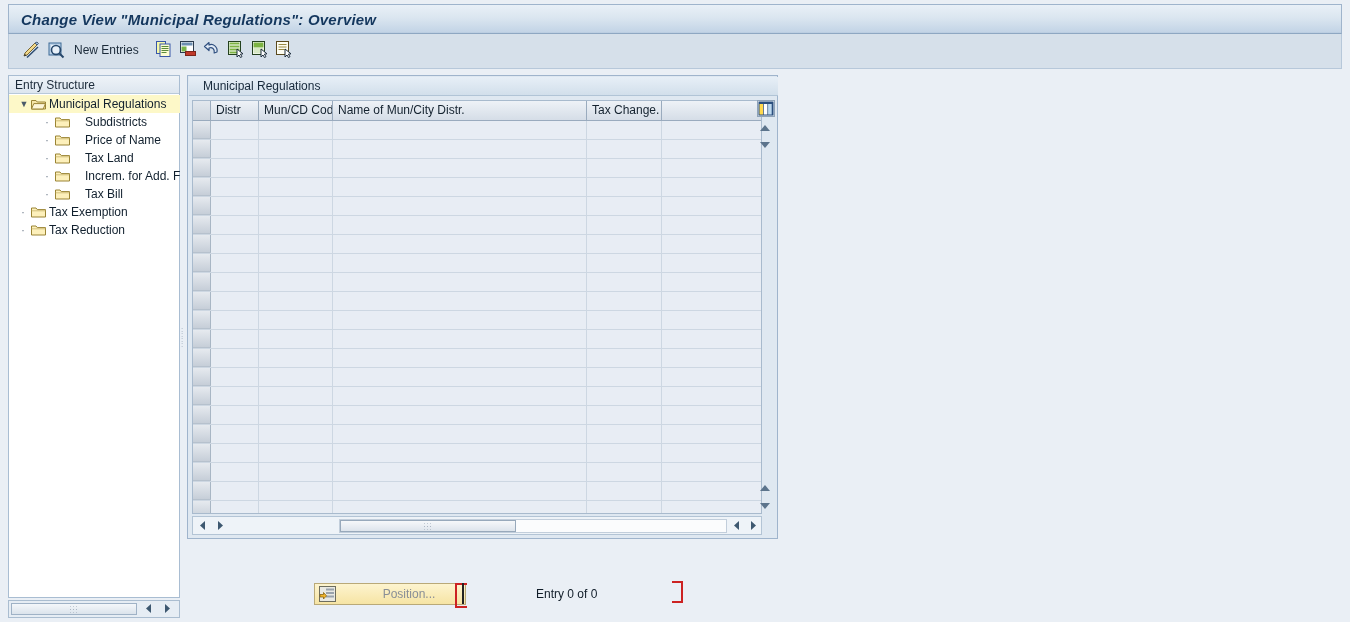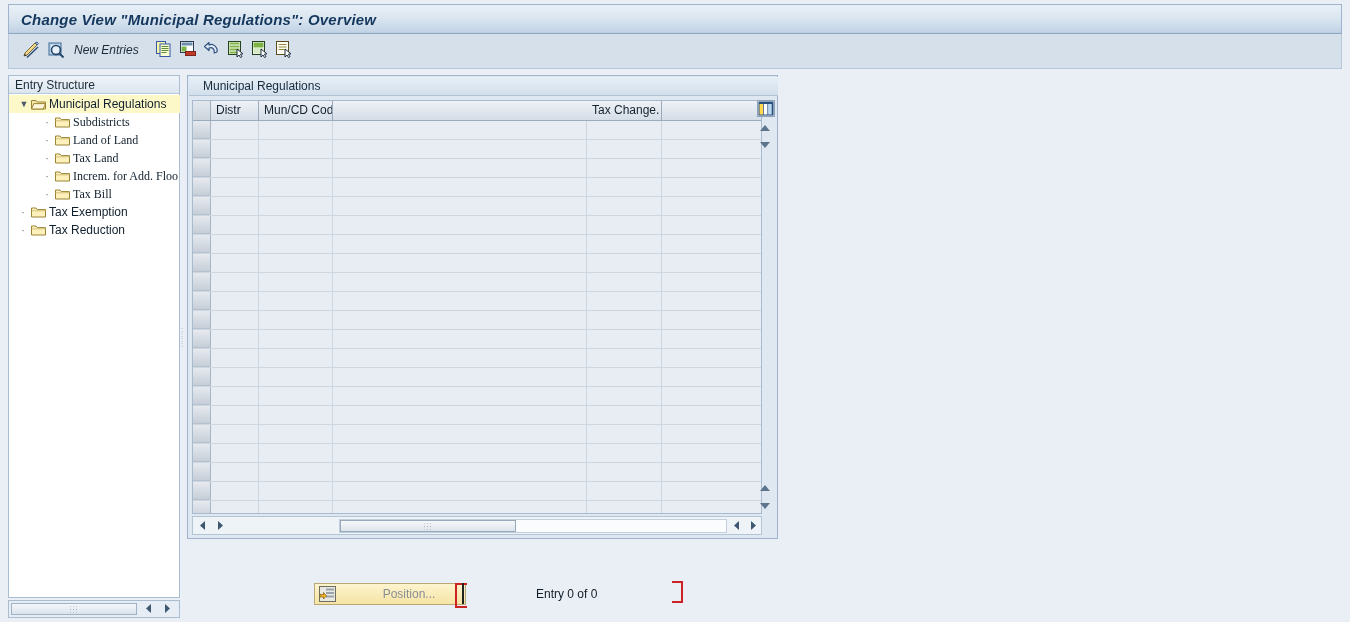--- a/index.html
+++ b/index.html
@@ -20,21 +20,21 @@
     box-sizing:border-box;
   }
   .titlebar .t{
     position:absolute;left:12px;top:6px;
     font-size:15px;font-weight:bold;font-style:italic;color:#14375e;
     white-space:nowrap;letter-spacing:.2px;
   }
   
   .toolbar{
     position:absolute;left:8px;top:34px;width:1334px;height:35px;
-    background:#d6e0ea;border:1px solid #b7c8da;border-top:none;box-sizing:border-box;font-style:italic;
+    background:#d6e0ea;border:1px solid #b7c8da;border-top:none;box-sizing:border-box;
   }
   .tb-item{position:absolute;top:6px;height:22px;}
   .tb-label{
     position:absolute;top:9px;left:65px;font-size:12px;color:#1c2b3a;white-space:nowrap;
     cursor:default;
   }
   .watermark{
     position:absolute;left:270px;top:5px;
     font-family:"Liberation Serif", serif;font-size:24px;font-weight:bold;
     color:#e0b183;white-space:nowrap;letter-spacing:.3px;
@@ -61,21 +61,21 @@
   .node .fol{position:absolute;top:3px;}
   .node .lbl{position:absolute;top:0;}
   .node.lvl0 .bullet{left:8px;}
   .node.lvl0 .fol{left:22px;}
   .node.lvl0 .lbl{left:40px;}
   .node.lvl0r .twist{left:6px;}
   .node.lvl0r .fol{left:22px;}
   .node.lvl0r .lbl{left:40px;}
   .node.lvl1 .bullet{left:32px;}
   .node.lvl1 .fol{left:46px;}
-  .node.lvl1 .lbl{left:64px;font-family:Liberation Serif, serif;}
+  .node.lvl1 .lbl{left:76px;}
   .clip{overflow:hidden;width:172px;}
 
   .sb-scroll{
     position:absolute;left:8px;top:600px;width:172px;height:18px;
     background:#e6edf4;border:1px solid #aabdd0;box-sizing:border-box;
   }
   .sb-thumb{
     position:absolute;left:2px;top:2px;width:126px;height:12px;
     background:linear-gradient(to bottom,#f4f7fa,#dbe3eb);
     border:1px solid #9fb2c6;box-sizing:border-box;
@@ -275,21 +275,21 @@
           <span class="lbl">Subdistricts</span>
         </div>
         <div class="node lvl1">
           <span class="bullet">·</span>
           <span class="fol">
             <svg width="15" height="12" viewBox="0 0 15 12">
               <path d="M0.5 2 L5 2 L6.3 3.6 L14.5 3.6 L14.5 11 L0.5 11 Z" fill="#fdf0bb" stroke="#9a8434" stroke-width="1"></path>
               <path d="M0.5 4.8 L14.5 4.8" stroke="#c8b469" stroke-width="0.8"></path>
             </svg>
           </span>
-          <span class="lbl">Land of Land</span>
+          <span class="lbl">Price of Name</span>
         </div>
         <div class="node lvl1">
           <span class="bullet">·</span>
           <span class="fol">
             <svg width="15" height="12" viewBox="0 0 15 12">
               <path d="M0.5 2 L5 2 L6.3 3.6 L14.5 3.6 L14.5 11 L0.5 11 Z" fill="#fdf0bb" stroke="#9a8434" stroke-width="1"></path>
               <path d="M0.5 4.8 L14.5 4.8" stroke="#c8b469" stroke-width="0.8"></path>
             </svg>
           </span>
           <span class="lbl">Tax Land</span>
@@ -358,20 +358,21 @@
   </div>
 
   <div class="panel">
     <div class="panel-title">Municipal Regulations</div>
 
     <div class="grid">
       <div class="hdr" id="grid-header">
         <div class="hsel"></div>
       <div class="hc" style="left: 18px; width: 48px;">Distr</div>
           <div class="hc" style="left: 66px; width: 74px;">Mun/CD Cod</div>
+          <div class="hc" style="left: 140px; width: 254px;">Name of Mun/City Distr.</div>
           <div class="hc" style="left: 394px; width: 75px;">Tax Change.</div>
         </div>
       <div class="rows" id="grid-rows">
           <div class="row">
             <div class="rsel"></div>
             <div class="cl" style="left:18px;width:48px;"></div>
             <div class="cl" style="left:66px;width:74px;"></div>
             <div class="cl" style="left:140px;width:254px;"></div>
             <div class="cl" style="left:394px;width:75px;"></div>
           </div>

